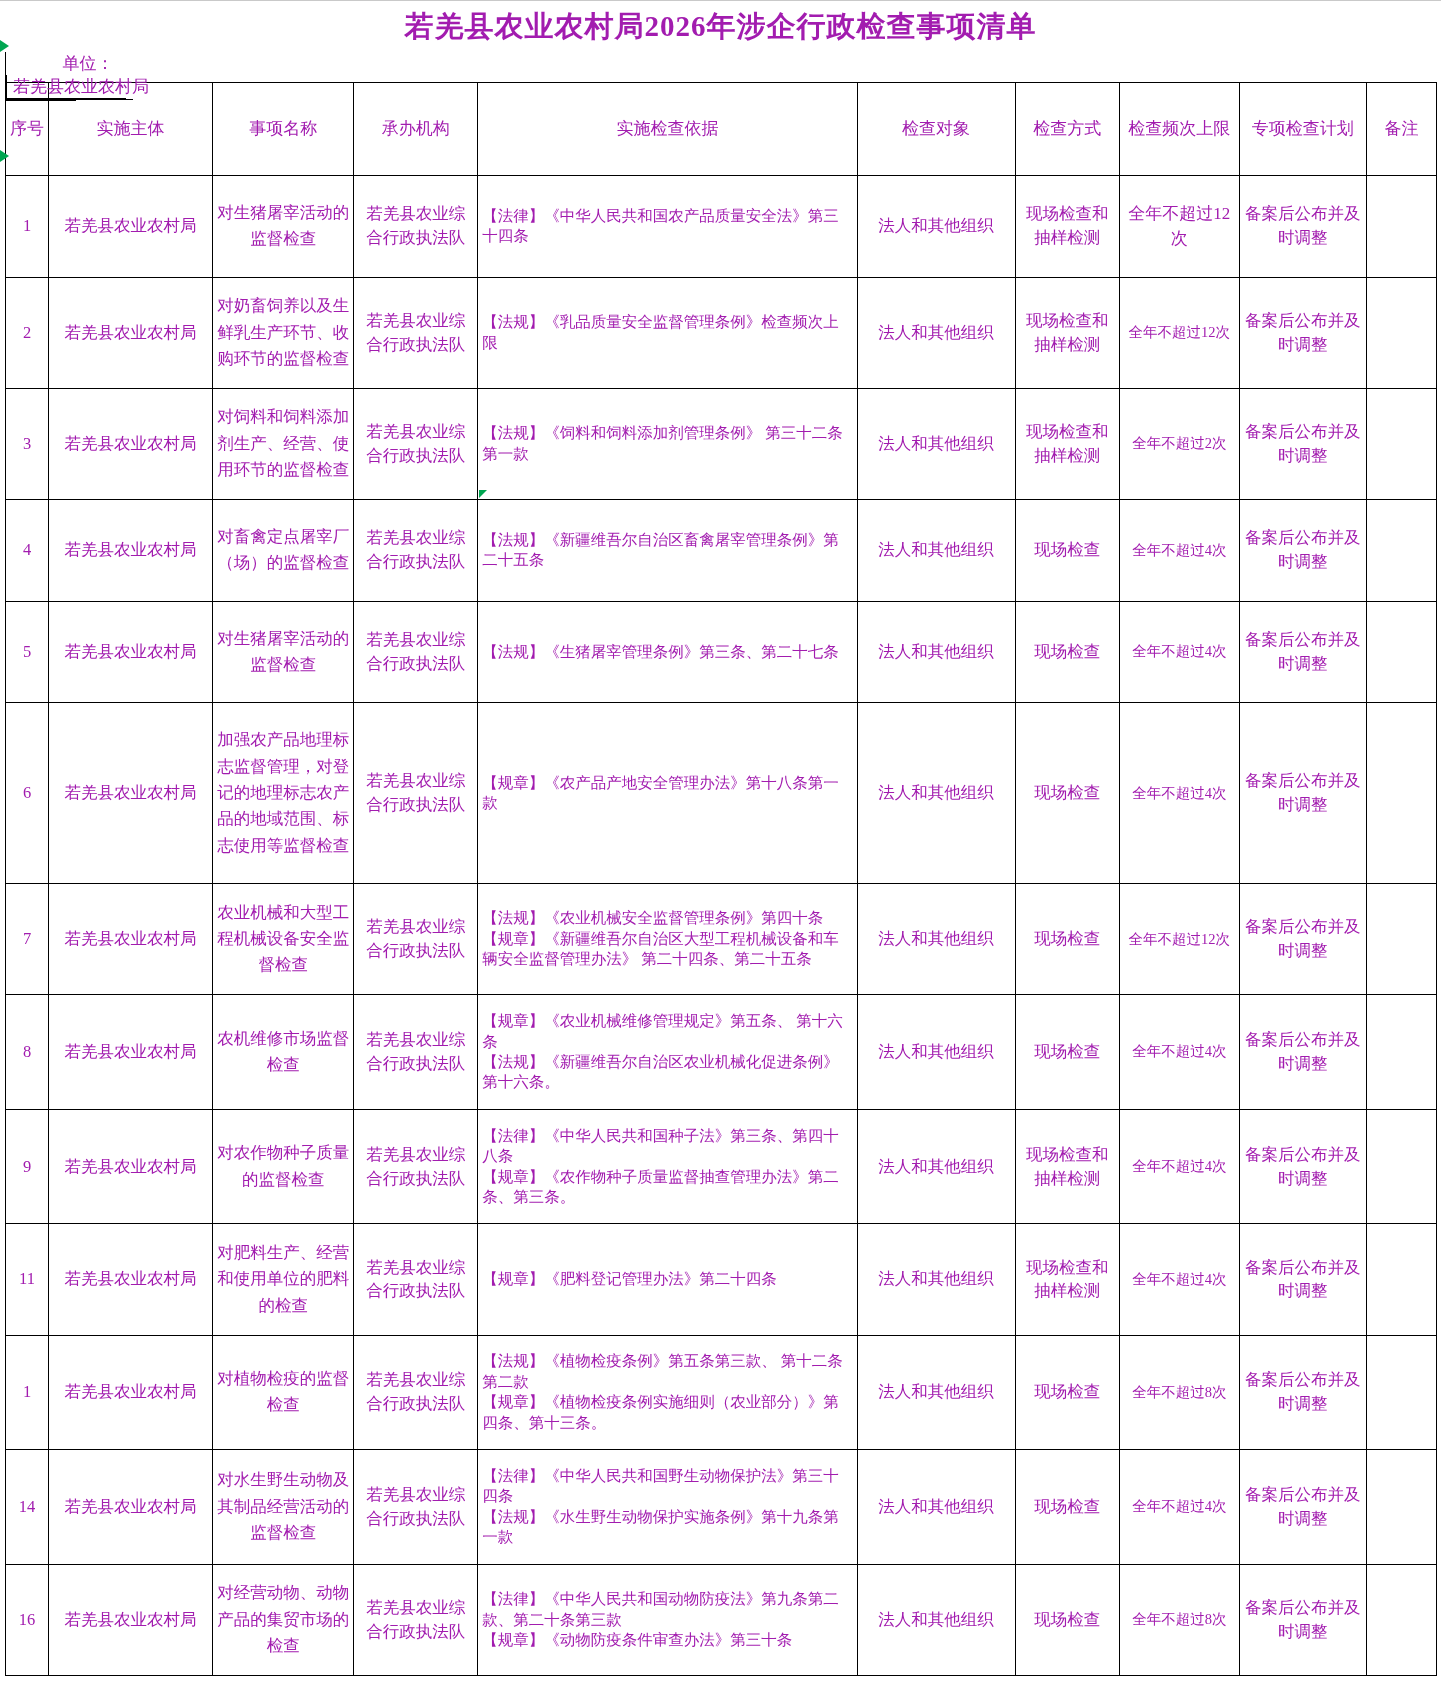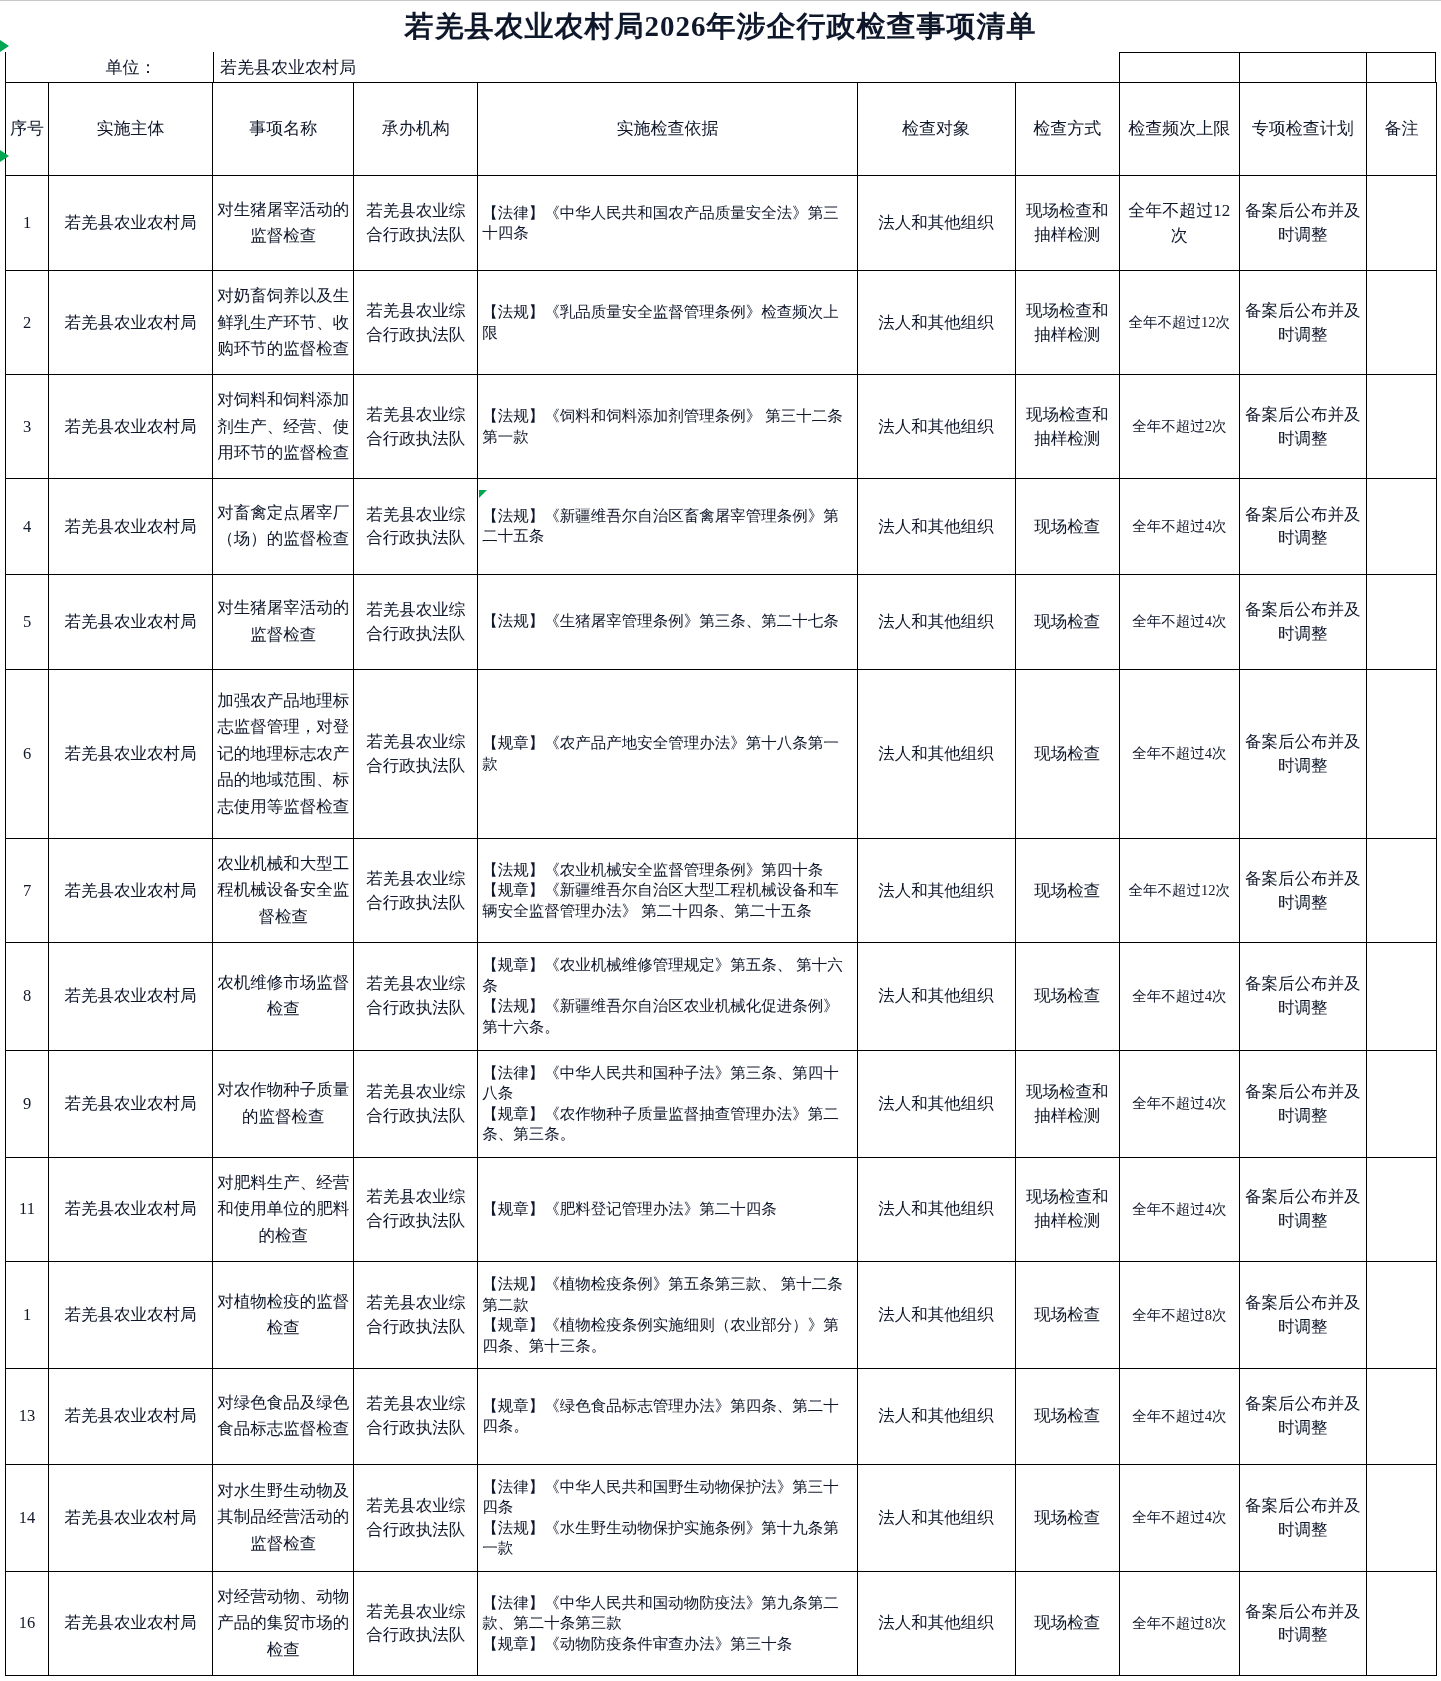--- a/index.html
+++ b/index.html
@@ -1,43 +1,44 @@
 <!DOCTYPE html>
 <html lang="zh"><head>
 <meta charset="utf-8">
 <style>
   html,body{margin:0;padding:0;background:#fff;}
   .page{
     position:relative;
     width:1441px;
     height:1681px;
     background:#fff;
-    color:#0f172a;
+    color:#a21caf;
     font-family:"Liberation Serif","DejaVu Serif",serif;
     overflow:hidden;
   }
   .top-hairline{position:absolute;top:0;left:0;width:100%;height:1px;background:#c9c9c9;}
   .title{
     height:52px;
     line-height:52px;
     text-align:center;
     font-size:29px;
     font-weight:bold;
     letter-spacing:1px;
     white-space:nowrap;
   }
   .unit-row{
     display:flex;
     margin-left:5px;
     width:1432px;
     height:30px;
     border-left:1px solid #000;
     box-sizing:border-box;
-    align-items:flex-end;
+    align-items:flex-start;
     font-size:17px;
+    flex-direction:column;
   }
   .unit-row>div{box-sizing:border-box;height:100%;display:flex;align-items:center;}
   .u-spacer{width:43px;}
   .u-label{width:164px;justify-content:center;}
   .u-value{width:906px;border-left:1px solid #000;padding-left:6px;}
   .u-r{border-left:1px solid #000;border-top:1px solid #000;}
   .u-r1{width:120px;}
   .u-r2{width:127px;}
   .u-r3{width:70px;border-right:1px solid #000;}
 
@@ -263,32 +264,20 @@
       <td class="c-agency">若羌县农业综合行政执法队</td>
       <td class="c-basis">【法规】《植物检疫条例》第五条第三款、 第十二条第二款
 【规章】《植物检疫条例实施细则（农业部分）》第四条、第十三条。</td>
       <td class="c-target">法人和其他组织</td>
       <td class="c-method">现场检查</td>
       <td class="c-freq">全年不超过8次</td>
       <td class="c-plan">备案后公布并及时调整</td>
       <td class="c-remark"></td>
     </tr>
         <tr>
-      <td class="c-seq">13</td>
-      <td class="c-subject">若羌县农业农村局</td>
-      <td class="c-item">对绿色食品及绿色食品标志监督检查</td>
-      <td class="c-agency">若羌县农业综合行政执法队</td>
-      <td class="c-basis">【规章】《绿色食品标志管理办法》第四条、第二十四条。</td>
-      <td class="c-target">法人和其他组织</td>
-      <td class="c-method">现场检查</td>
-      <td class="c-freq">全年不超过4次</td>
-      <td class="c-plan">备案后公布并及时调整</td>
-      <td class="c-remark"></td>
-    </tr>
-        <tr>
       <td class="c-seq">14</td>
       <td class="c-subject">若羌县农业农村局</td>
       <td class="c-item">对水生野生动物及其制品经营活动的监督检查</td>
       <td class="c-agency">若羌县农业综合行政执法队</td>
       <td class="c-basis">【法律】《中华人民共和国野生动物保护法》第三十四条
 【法规】《水生野生动物保护实施条例》第十九条第一款</td>
       <td class="c-target">法人和其他组织</td>
       <td class="c-method">现场检查</td>
       <td class="c-freq">全年不超过4次</td>
       <td class="c-plan">备案后公布并及时调整</td>

